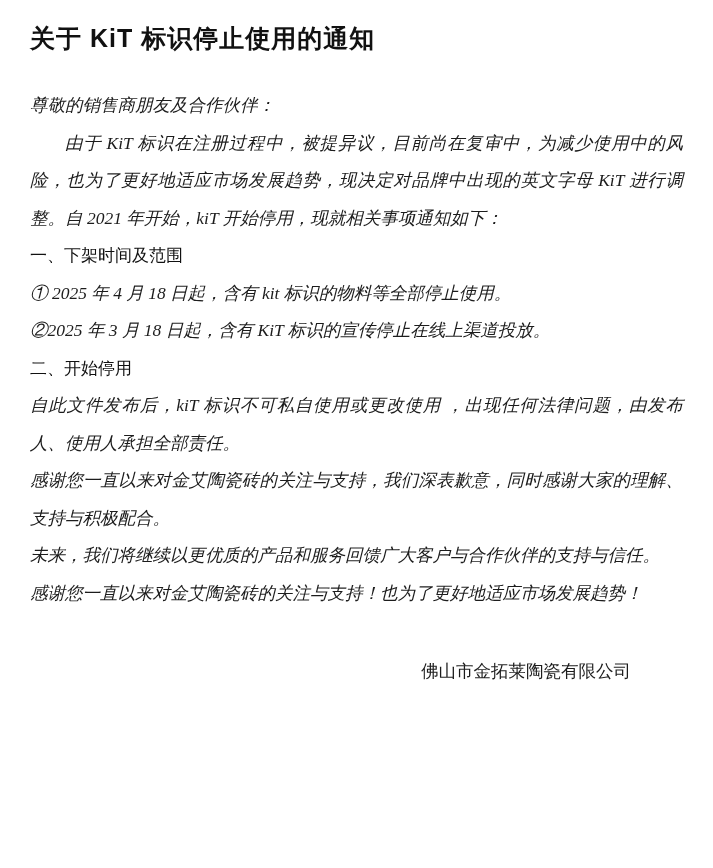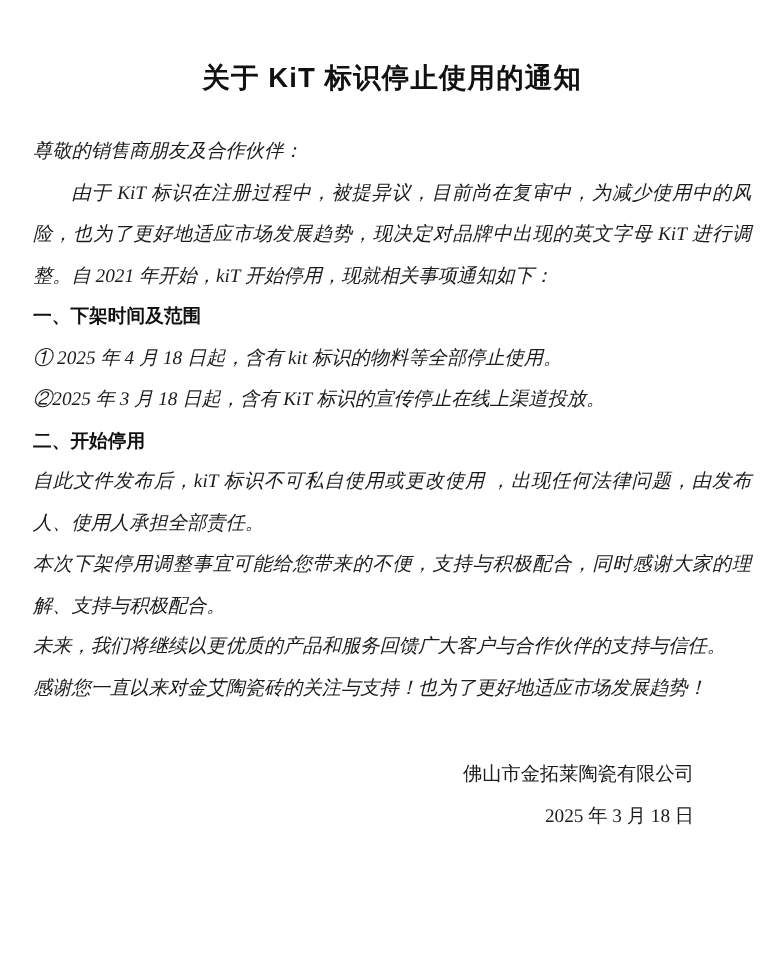--- a/index.html
+++ b/index.html
@@ -12,22 +12,22 @@
   .page {
     position: relative;
     width: 713px; height: 868px;
     background: #ffffff;
   }
   .doc {
     padding: 0 30px;
     color: #1c1c1c;
   }
   .title {
-    margin-top: 54px;
-    text-align: center;
+    margin-top: 22px;
+    text-align: left;
     font-family: "Liberation Sans", "DejaVu Sans", sans-serif;
     font-size: 25px;
     font-weight: bold;
     letter-spacing: 1px;
     color: #111111;
   }
   .greeting {
     margin-top: 32px;
     font-size: 17.5px;
     line-height: 37.5px;
@@ -36,21 +36,21 @@
     font-size: 17.5px;
     line-height: 37.5px;
     text-align: justify;
     text-justify: inter-ideograph;
     font-style: italic;
   }
   .indent { text-indent: 2em; }
   .heading {
     font-family: "Liberation Sans", "DejaVu Sans", sans-serif;
     font-size: 17px;
-    font-weight: bold;
+    font-weight: normal;
     line-height: 37.5px;
     color: #111111;
   }
   .signature {
     width: -moz-fit-content;
     width: fit-content;
     margin: 40px 52px 0 auto;
     text-align: right;
     font-size: 17.5px;
     line-height: 38px;
@@ -69,24 +69,23 @@
     <div class="para indent">由于 KiT 标识在注册过程中，被提异议，目前尚在复审中，为减少使用中的风险，也为了更好地适应市场发展趋势，现决定对品牌中出现的英文字母 KiT 进行调整。自 2021 年开始，kiT 开始停用，现就相关事项通知如下：</div>
 
     <div class="heading">一、下架时间及范围</div>
 
     <div class="para">① 2025 年 4 月 18 日起，含有 kit 标识的物料等全部停止使用。</div>
     <div class="para">②2025 年 3 月 18 日起，含有 KiT 标识的宣传停止在线上渠道投放。</div>
 
     <div class="heading">二、开始停用</div>
 
     <div class="para">自此文件发布后，kiT 标识不可私自使用或更改使用 ，出现任何法律问题，由发布人、使用人承担全部责任。</div>
-    <div class="para">本次下架停用调整事宜可能给您带来的不便，支持与积极配合，同时感谢大家的理解、支持与积极配合。</div>
+    <div class="para">感谢您一直以来对金艾陶瓷砖的关注与支持，我们深表歉意，同时感谢大家的理解、支持与积极配合。</div>
     <div class="para">未来，我们将继续以更优质的产品和服务回馈广大客户与合作伙伴的支持与信任。</div>
     <div class="para">感谢您一直以来对金艾陶瓷砖的关注与支持！也为了更好地适应市场发展趋势！</div>
 
     <div class="signature">
       <div>佛山市金拓莱陶瓷有限公司</div>
-      <div>2025 年 3 月 18 日</div>
     </div>
 
   </div>
 
 </div>
 
 </body></html>

